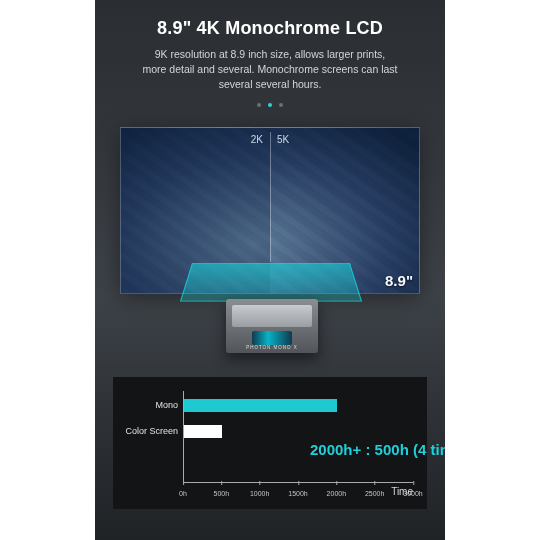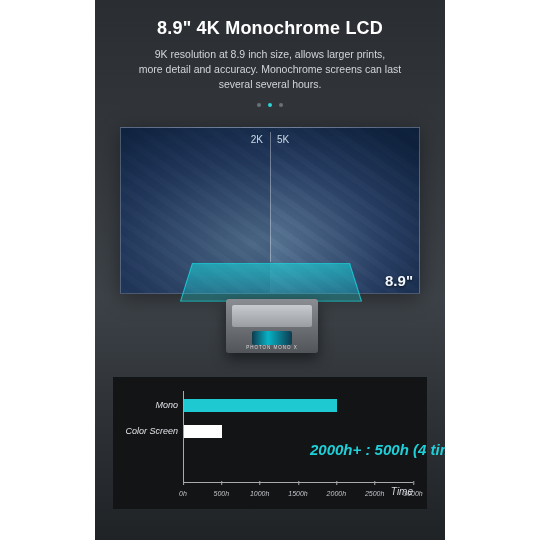--- a/index.html
+++ b/index.html
@@ -126,21 +126,20 @@
     font-size: 4.5px; letter-spacing: 1px;
     color: #d9dde1;
   }
 
   
   .chart-wrap {
     margin: 20px 18px 0;
     background: #121416;
     padding: 16px 14px 12px 2px;
     position: relative;
-    font-style: italic;
   }
   .axis-y {
     position: absolute;
     left: 70px; top: 14px; bottom: 26px;
     width: 1px; background: #a8abae;
   }
   .axis-x {
     position: absolute;
     left: 70px; right: 14px; bottom: 26px;
     height: 1px; background: #a8abae;
@@ -205,21 +204,21 @@
 </style>
 </head>
 <body>
 
 <div class="card">
 
   <div class="header">
     <div class="title">8.9" 4K Monochrome LCD</div>
     <div class="desc">
       <div>9K resolution at 8.9 inch size, allows larger prints,</div>
-      <div>more detail and accuracy. Monochrome screens can last</div>
+      <div>more detail and several. Monochrome screens can last</div>
       <div>several several hours.</div>
     </div>
     <div class="dots">
       <div class="dot"></div>
       <div class="dot active"></div>
       <div class="dot"></div>
     </div>
   </div>
 
   <div class="hero">

